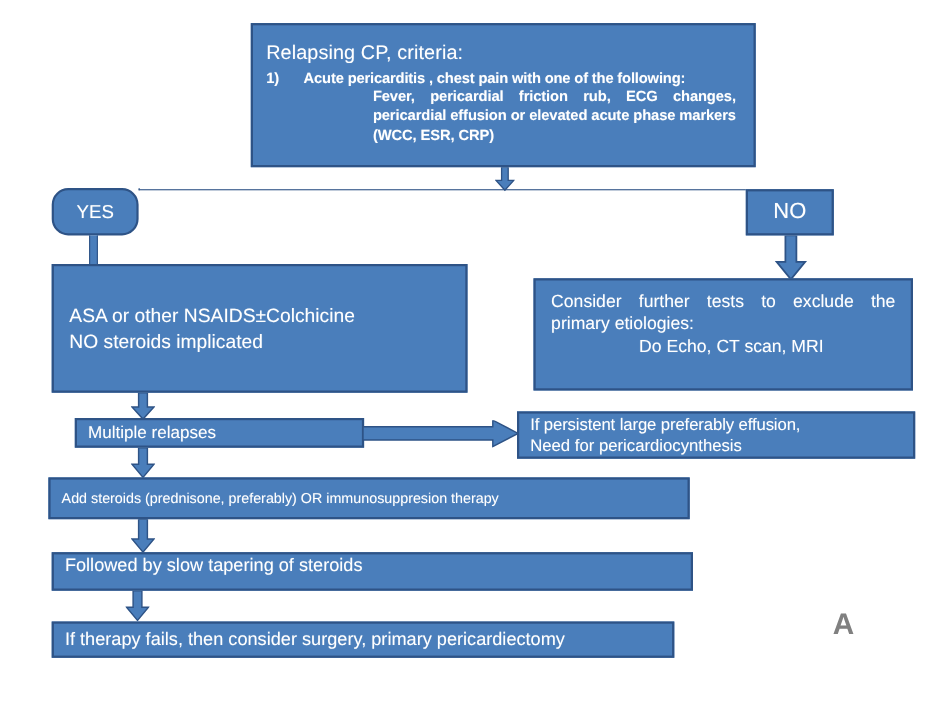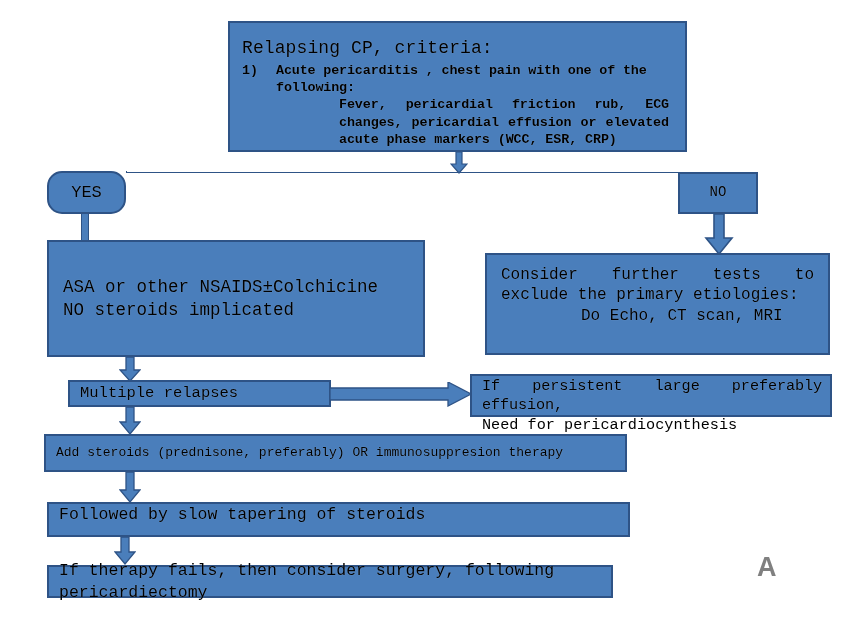--- a/index.html
+++ b/index.html
@@ -18,22 +18,22 @@
     background: #ffffff;
     overflow: hidden;
   }
 
   
   .box {
     position: absolute;
     box-sizing: border-box;
     background: #4a7ebb;
     border: 2px solid #2e5386;
-    color: #000000;
-    font-family: Liberation Mono, monospace;
+    color: #ffffff;
+    font-family: Liberation Sans, sans-serif;
     line-height: 1.28;
     text-shadow: 0 0 1px rgba(255,255,255,0.35);
   }
 
   
   #box-criteria {
     left: 228px; top: 21px;
     width: 459px; height: 131px;
     padding: 14px 12px 8px 12px;
     font-size: 16.5px;
@@ -65,21 +65,21 @@
   
   #box-yes {
     left: 47px; top: 171px;
     width: 79px; height: 43px;
     font-size: 17px;
     display: flex; align-items: center; justify-content: center; border-radius: 15px;
   }
   #box-no {
     left: 678px; top: 172px;
     width: 80px; height: 42px;
-    font-size: 14px;
+    font-size: 20px;
     display: flex; align-items: center; justify-content: center;
   }
 
   
   #box-asa {
     left: 47px; top: 240px;
     width: 378px; height: 117px;
     padding: 0 0 0 14px;
     font-size: 17.5px;
     display: flex; flex-direction: column; justify-content: center;
@@ -240,18 +240,18 @@
 
   <div class="box" id="box-taper">
     <span>Followed by slow tapering of steroids</span>
   </div>
 
   <svg class="conn" style="left:114px; top:537px;" width="22" height="28" viewBox="0 0 22 28">
     <path d="M7 0 H15 V15 H21 L11 27 L1 15 H7 Z" fill="#4a7ebb" stroke="#2e5386" stroke-width="1.3"></path>
   </svg>
 
   <div class="box" id="box-surgery">
-    <span>If therapy fails, then consider surgery, following pericardiectomy</span>
+    <span>If therapy fails, then consider surgery, primary pericardiectomy</span>
   </div>
 
   <div class="panel-label">A</div>
 
 </div>
 
 </body></html>

